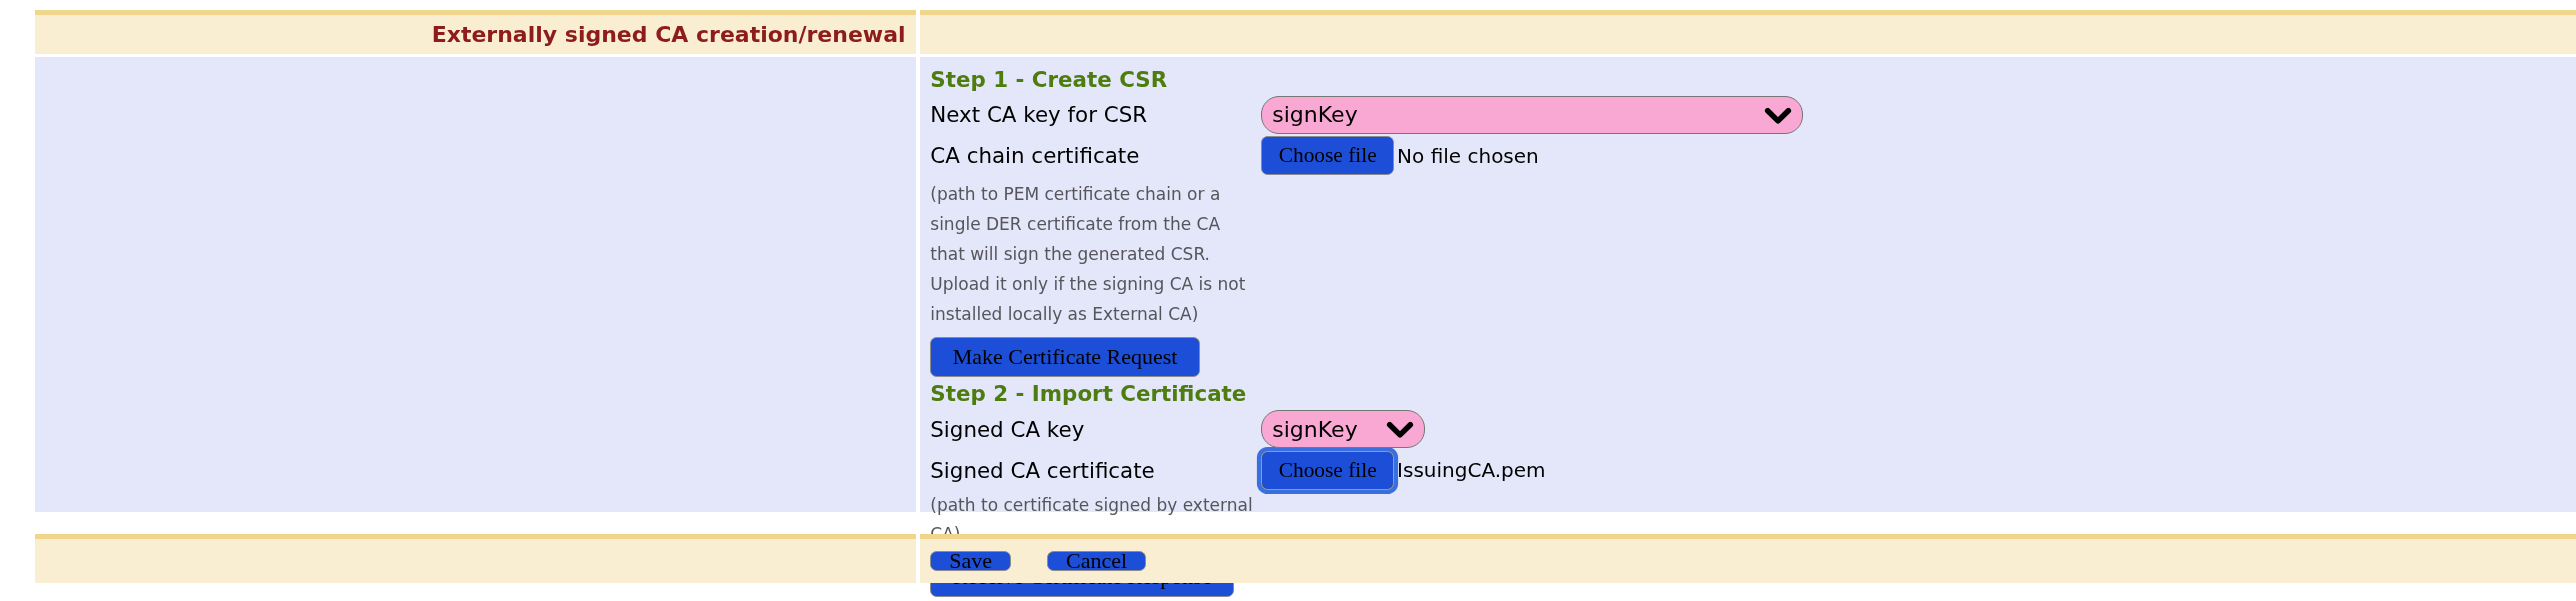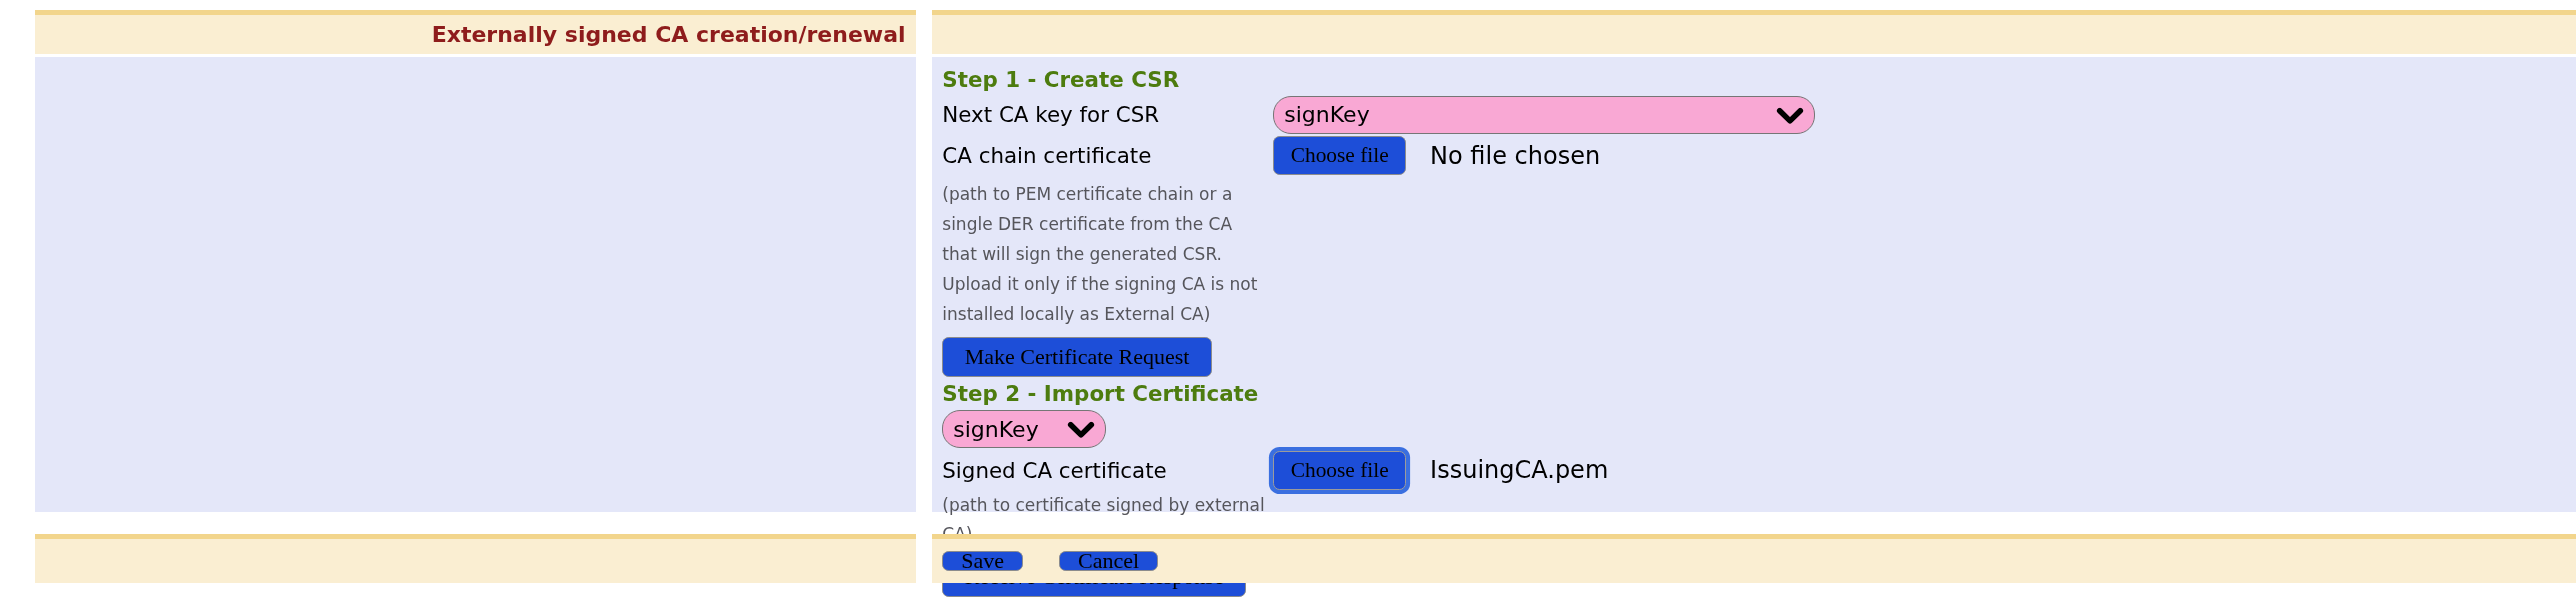--- a/index.html
+++ b/index.html
@@ -3,21 +3,21 @@
 <meta charset="utf-8">
 <style>
   * { box-sizing: border-box; margin: 0; padding: 0; }
   html, body {
     width: 2576px; height: 601px;
     background: #ffffff;
     font-family: "DejaVu Sans", "Liberation Sans", sans-serif;
     overflow: hidden;
   }
   .table { margin: 10px 11.5px 0 6.6px; }
-  .row { display: flex; gap: 16px; padding-left: 28px; }
+  .row { display: flex; gap: 4px; padding-left: 28px; }
   .cell-left  { width: 881px; flex: none; }
   .cell-right { width: 1658px; flex: none; }
 
   
   .tan {
     background: #faeed2;
     border-top: 5px solid #f2d58c;
   }
   .header-row .tan { height: 44px; }
   .header-row { margin-bottom: 3.3px; }
@@ -71,21 +71,21 @@
     font-family: Liberation Serif, serif; font-size: 22px; color: #000;
     cursor: pointer;
   }
   .btn-file { height: 39px; padding: 0 16.4px; font-size: 21.4px; }
   .btn-file.focused {
     border-color: #9b9b9b;
     box-shadow: 0 0 0 4.1px #3a6fe0;
   }
   .btn-action { height: 40px; padding: 0 21.4px; margin: 3.3px 0 5px; }
   .file-row { margin-bottom: 1.6px; }
-  .file-name { font-size: 24px; color: #000; margin-left: 24px; }
+  .file-name { font-size: 20px; color: #000; margin-left: 3px; }
 
   .help-text {
     width: 327px;
     font-size: 17px; color: #55555b; line-height: 30px;
     margin: 3.3px 0 5px;
   }
   .help-single { line-height: 29px; margin: 1.6px 0 5px; }
 
   
   .footer-row .tan { height: 49px; }
@@ -133,20 +133,21 @@
         <span class="file-name">No file chosen</span>
       </div>
 
       <div class="help-text">(path to PEM certificate chain or a single DER certificate from the CA that will sign the generated CSR. Upload it only if the signing CA is not installed locally as External CA)</div>
 
       <button class="btn btn-action indent">Make Certificate Request</button>
 
       <div class="step-heading">Step 2 - Import Certificate</div>
 
       <div class="form-row">
+        <span class="field-label">Signed CA key</span>
         <span class="select-wrap select-narrow">
           <select>
             <option>signKey</option>
           </select>
           <span class="chevron">
             <svg width="28" height="18" viewBox="0 0 17 11">
                 <path d="M2.2 2 L8.5 8.2 L14.8 2" fill="none" stroke="#000" stroke-width="3.4" stroke-linecap="round" stroke-linejoin="round"></path>
               </svg>
           </span>
         </span>

